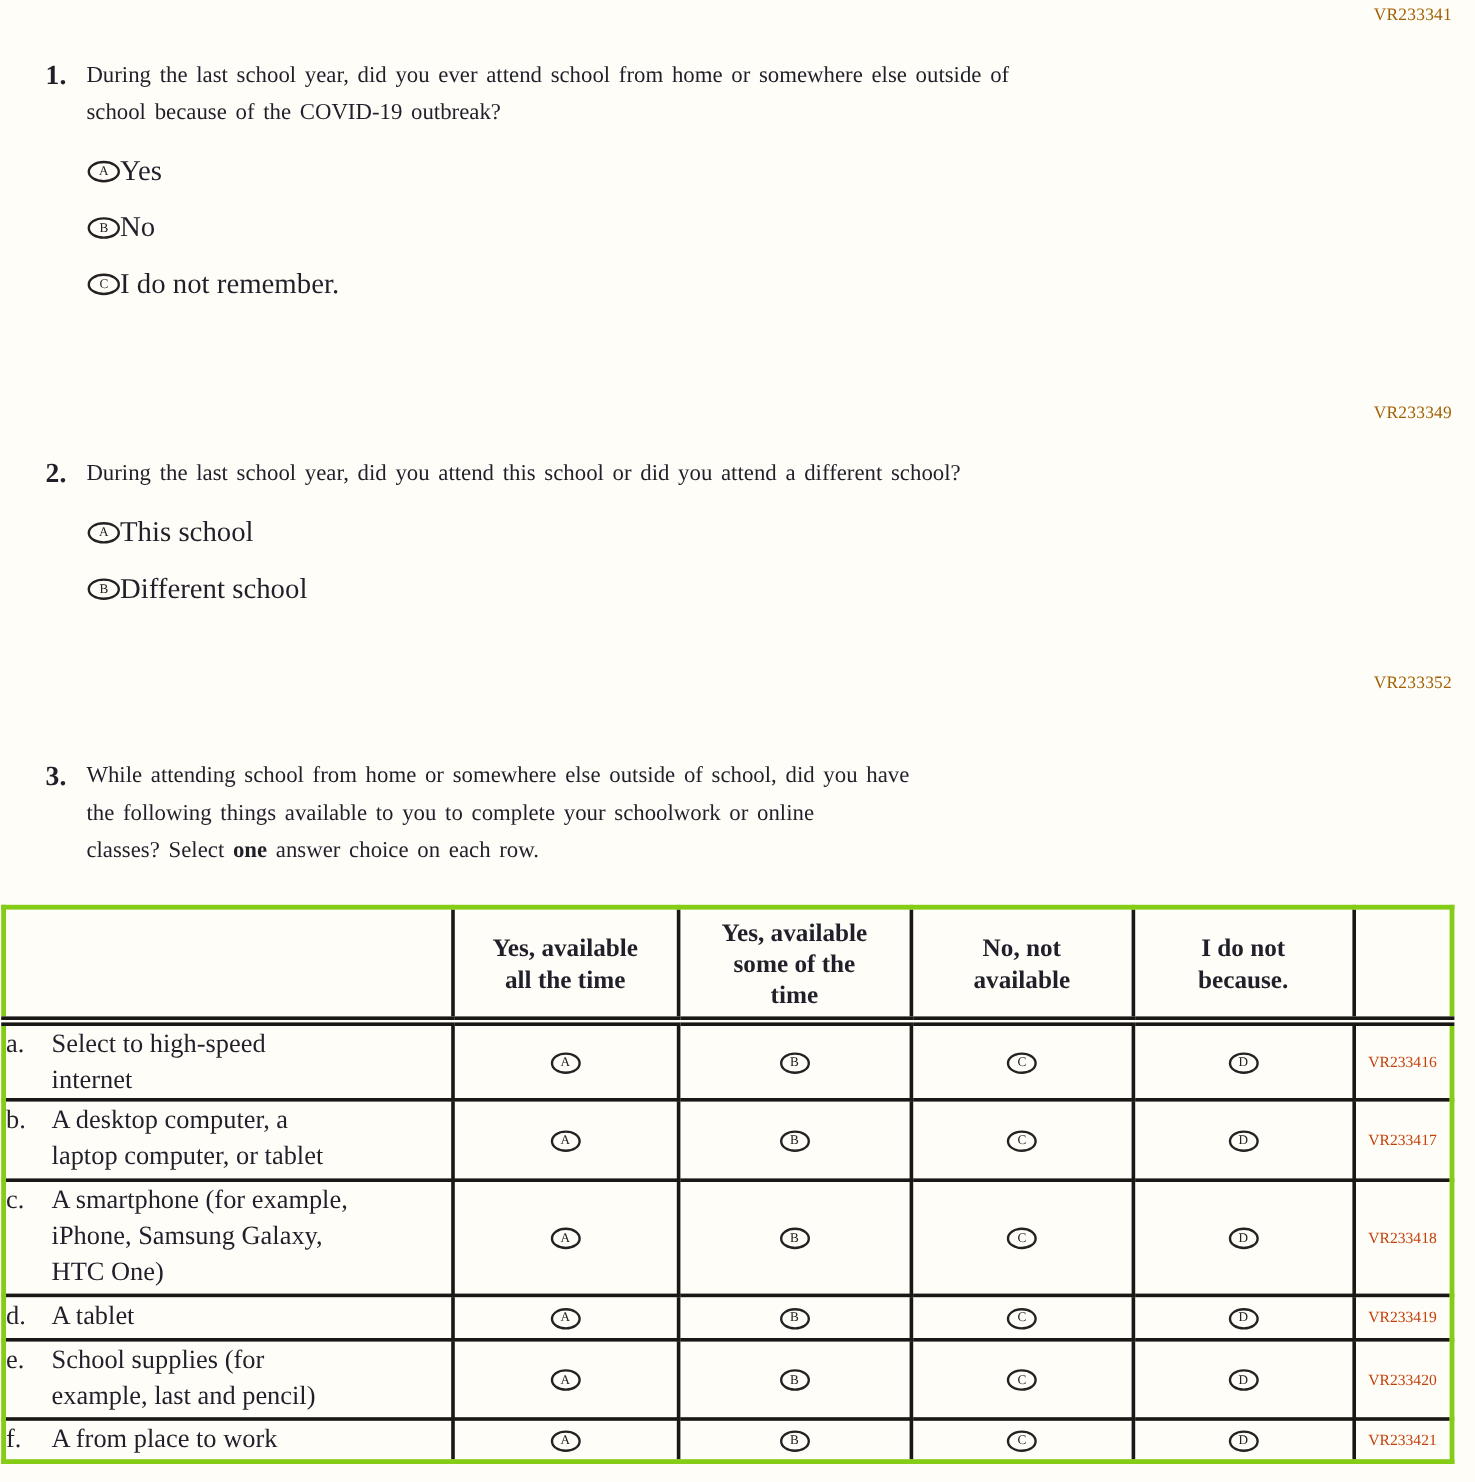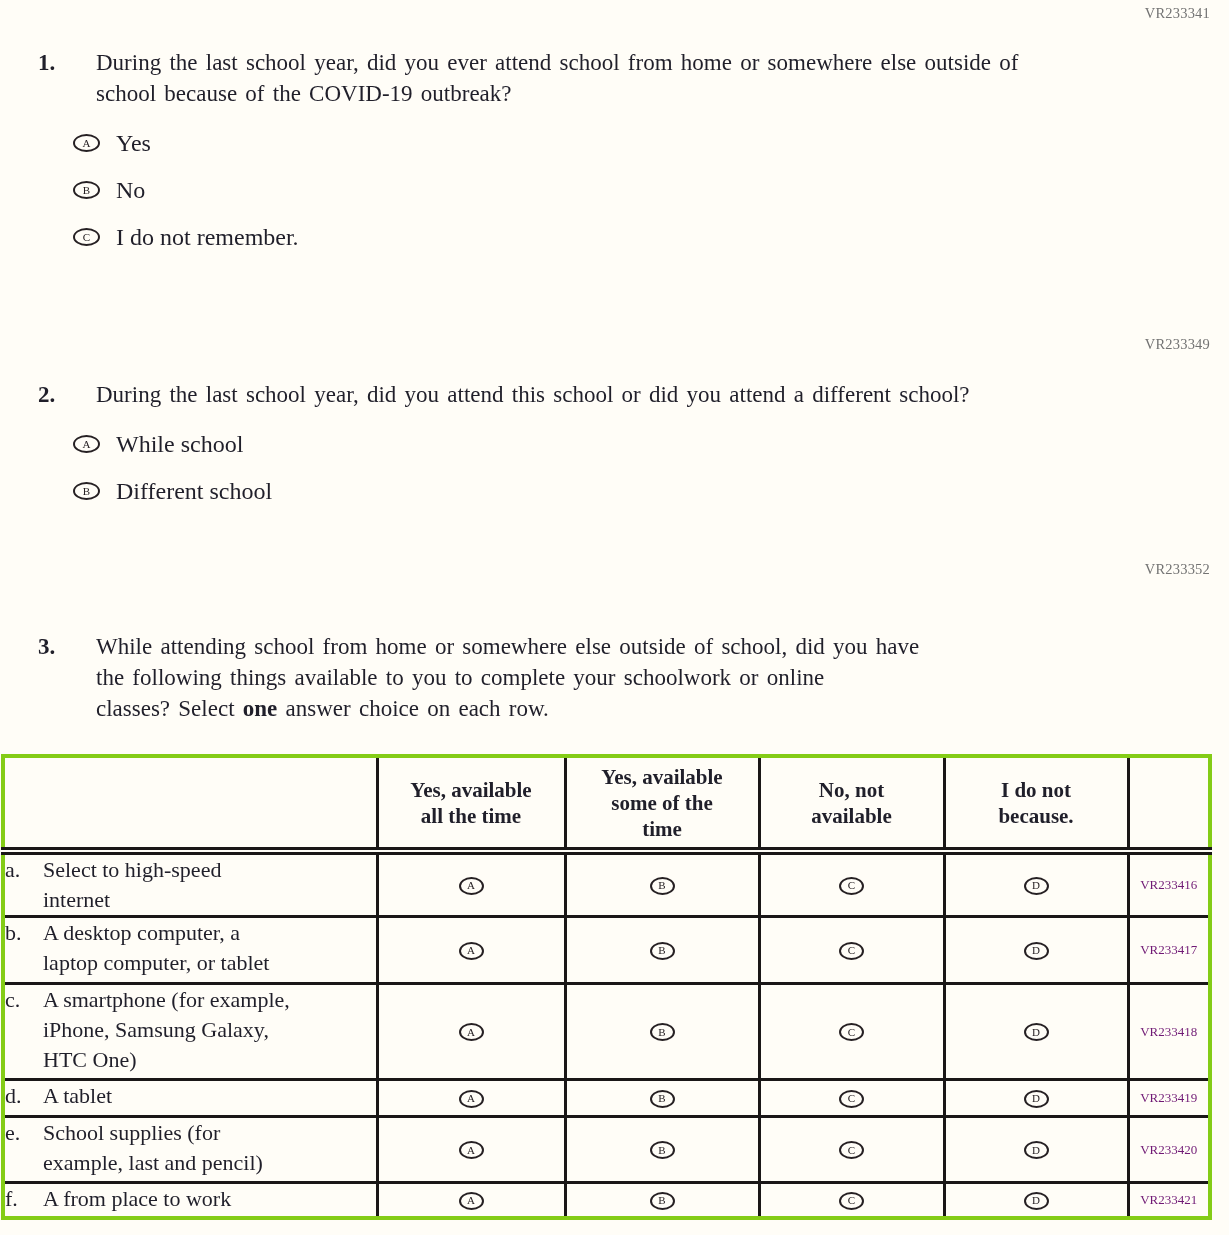--- a/index.html
+++ b/index.html
@@ -11,21 +11,21 @@
     font-family: "Liberation Serif", serif;
     color: #201f2a;
     overflow: hidden;
   }
 
   
   .vr-code {
     position: absolute;
     right: 19px;
     font-size: 14.5px;
-    color: #737373;
+    color: #a16207;
     letter-spacing: 0.2px;
   }
   .vr-code.c1 { top: 5px; }
   .vr-code.c2 { top: 336px; }
   .vr-code.c3 { top: 561px; }
 
   
   .question {
     position: absolute;
     left: 38px;
@@ -37,25 +37,24 @@
   .q3 { top: 631px; }
   .qnum {
     width: 34px;
     flex: 0 0 34px;
     font-weight: bold;
     font-size: 23px;
     line-height: 31px;
   }
   .qtext {
     width: 1010px;
-    font-size: 23px;
+    font-size: 19px;
     line-height: 31px;
     white-space: pre-line;
     word-spacing: 2.5px;
-    margin-left: 24px;
   }
   .qtext b { font-weight: bold; }
 
   
   .option-row {
     position: absolute;
     left: 73px;
     display: flex;
     align-items: center;
     height: 30px;
@@ -75,21 +74,20 @@
     border: 2px solid #262023;
     border-radius: 50%;
     font-size: 11px;
     line-height: 1;
     color: #262023;
     box-sizing: border-box;
     flex: 0 0 27px;
     cursor: pointer;
   }
   .option-label {
-    margin-left: 16px;
     font-size: 24px;
     line-height: 30px;
   }
 
   
   table.grid {
     position: absolute;
     left: 1px;
     top: 754px;
     width: 1207px;
@@ -127,21 +125,21 @@
   }
   td.c-label .cell-flex { display: flex; align-items: flex-start; }
   .row-letter { flex: 0 0 38px; }
   .row-text { white-space: pre-line; flex: 1 1 auto; }
   td.c-bub { text-align: center; vertical-align: middle; }
   td.c-bub .bubble { width: 25px; height: 18px; flex: 0 0 25px; }
   td.c-code {
     text-align: center;
     vertical-align: middle;
     font-size: 13px;
-    color: #701a75;
+    color: #c2410c;
     padding: 0 1px;
     margin-top: 40px;
   }
 </style>
 </head>
 <body>
 
 <div class="page">
 
   <span class="vr-code c1">VR233341</span>
@@ -165,21 +163,21 @@
     <span class="bubble">C</span>
     <span class="option-label">I do not remember.</span>
   </div>
 
   <div class="question q2">
     <span class="qnum">2.</span>
     <span class="qtext">During the last school year, did you attend this school or did you attend a different school?</span>
   </div>
   <div class="option-row o-q2-a">
     <span class="bubble">A</span>
-    <span class="option-label">While school</span>
+    <span class="option-label">This school</span>
   </div>
   <div class="option-row o-q2-b">
     <span class="bubble">B</span>
     <span class="option-label">Different school</span>
   </div>
 
   <div class="question q3">
     <span class="qnum">3.</span>
     <span class="qtext"><span>While attending school from home or somewhere else outside of school, did you have
 the following things available to you to complete your schoolwork or online

